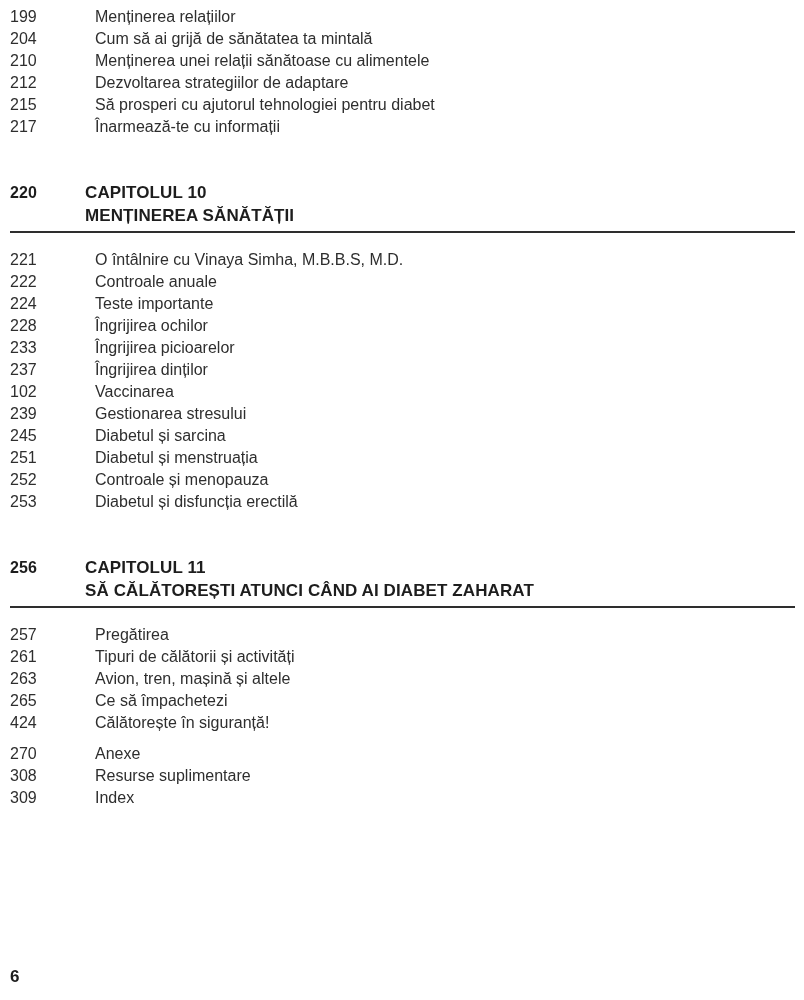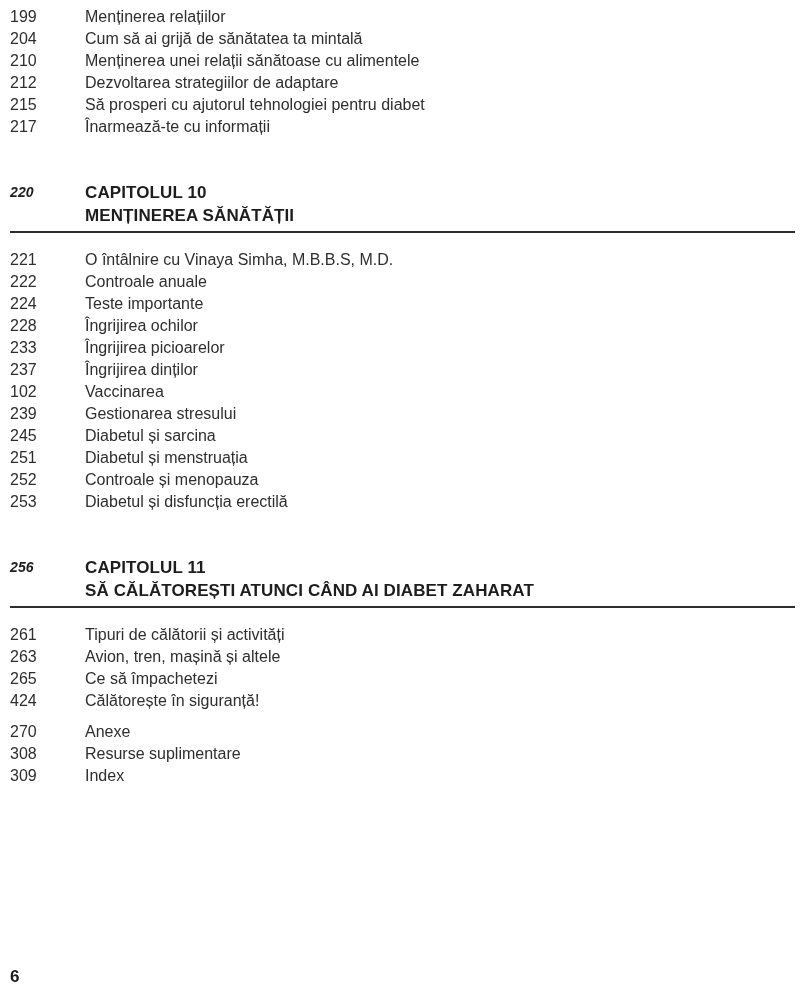--- a/index.html
+++ b/index.html
@@ -14,42 +14,42 @@
     -webkit-font-smoothing: antialiased;
   }
   .toc {
     padding: 6px 9px 0 10px;
   }
   .row {
     display: flex;
     font-size: 16px;
     line-height: 22px;
     color: #2e2e2e;
+    gap: 10px;
   }
   .num {
     width: 75px;
     flex-shrink: 0;
   }
   .title {
     flex: 1;
   }
   .chapter-section {
     margin-top: 43px;
   }
   .chapter-head-row {
     display: flex;
     font-weight: 700;
     font-size: 17px;
     line-height: 23px;
     color: #1d1d1d;
     letter-spacing: 0.1px;
   }
   .chapter-head-row .num {
-    font-size: 14px;
-    font-style: italic;
+    font-size: 16px;
   }
   .rule {
     border: none;
     border-top: 2px solid #2e2e2e;
     margin: 4px 0 16px 0;
   }
   .backmatter {
     margin-top: 9px;
   }
   .footer {
@@ -152,20 +152,24 @@
     <section class="toc-section chapter-section">
       <div class="chapter-head-row">
         <span class="num">256</span>
         <span class="title">
           <div>CAPITOLUL 11</div>
           <div>SĂ CĂLĂTOREȘTI ATUNCI CÂND AI DIABET ZAHARAT</div>
         </span>
       </div>
       <hr class="rule">
       <div class="row">
+        <span class="num">257</span>
+        <span class="title">Pregătirea</span>
+      </div>
+      <div class="row">
         <span class="num">261</span>
         <span class="title">Tipuri de călătorii și activități</span>
       </div>
       <div class="row">
         <span class="num">263</span>
         <span class="title">Avion, tren, mașină și altele</span>
       </div>
       <div class="row">
         <span class="num">265</span>
         <span class="title">Ce să împachetezi</span>

